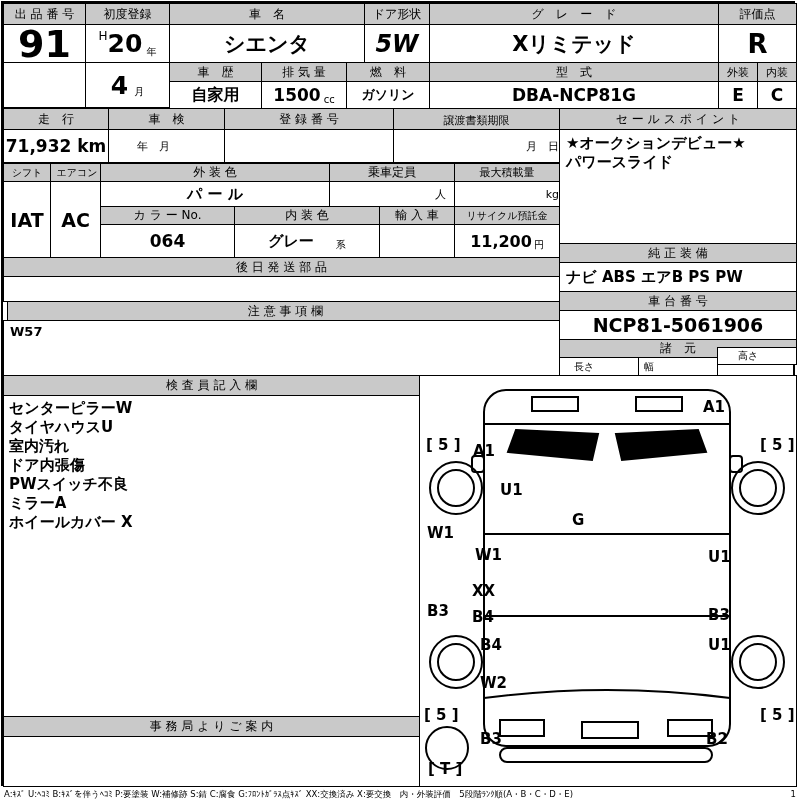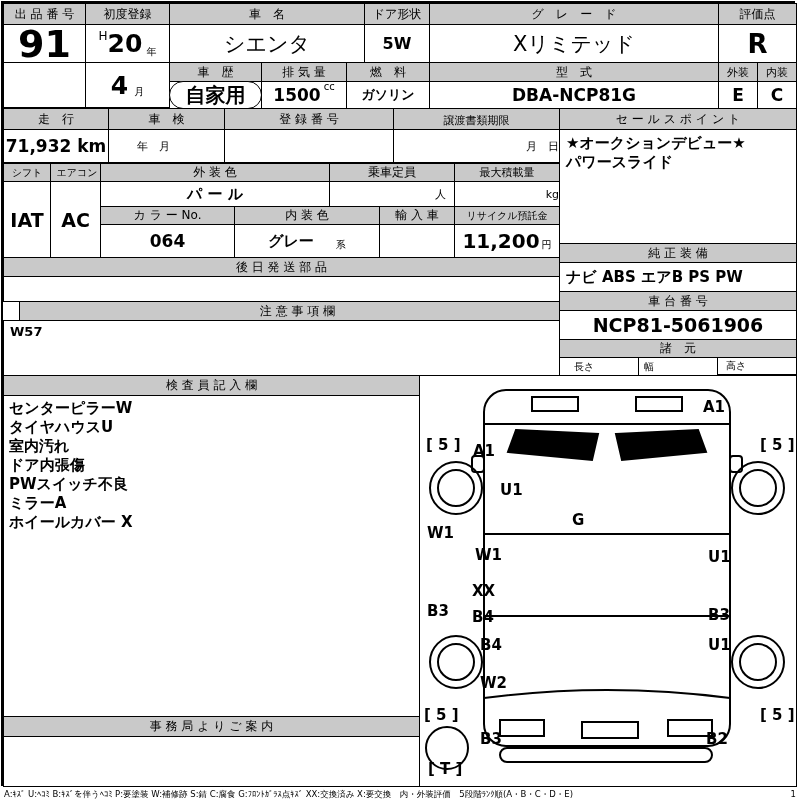--- a/index.html
+++ b/index.html
@@ -8,25 +8,25 @@
   .frame{position:absolute;left:1px;top:1px;width:794px;height:785px;border:2px solid #000;box-sizing:border-box;}
   .c{position:absolute;box-sizing:border-box;border:1px solid #000;background:#fff;
      display:flex;align-items:center;justify-content:center;overflow:hidden;white-space:nowrap;}
   .h{background:#c9c9c9;font-size:12px;}
   .left{justify-content:flex-start;}
   .right{justify-content:flex-end;}
   .topal{align-items:flex-start;}
   .col{flex-direction:column;align-items:flex-start;justify-content:flex-start;}
   .f30{font-size:38px;font-weight:bold;}
   .f26{font-size:26px;font-weight:bold;}
-  .f21{font-size:21px;font-weight:normal;}
-  .f20{font-size:16px;font-weight:bold;}
+  .f21{font-size:21px;font-weight:bold;}
+  .f20{font-size:24px;font-weight:bold;font-style:italic;}
   .f19{font-size:19px;font-weight:bold;}
   .f17{font-size:17px;font-weight:bold;}
-  .f16{font-size:20px;font-weight:bold;border-radius:14px;}
+  .f16{font-size:16px;font-weight:bold;}
   .f15{font-size:15px;font-weight:bold;}
   .f13{font-size:13px;font-weight:bold;}
   .s11{font-size:11px;}
   .s10{font-size:10px;}
   .dlabel{position:absolute;font-size:15px;font-weight:bold;color:#000;white-space:nowrap;}
   .note{line-height:19px;font-size:15px;font-weight:bold;}
   #legend{position:absolute;left:4px;top:789px;width:792px;display:flex;justify-content:space-between;
           font-size:8.5px;white-space:nowrap;}
 </style>
 </head>
@@ -65,21 +65,21 @@
   <div class="c h s11" style="left:757px;top:62px;width:40px;height:20px">内装</div>
   <div class="c f17" style="left:718px;top:81px;width:40px;height:28px">E</div>
   <div class="c f17" style="left:757px;top:81px;width:40px;height:28px">C</div>
 
   <div class="c h" style="left:169px;top:62px;width:93px;height:20px">車　歴</div>
   <div class="c f16" style="left:169px;top:81px;width:93px;height:28px">自家用</div>
 
   <div class="c h" style="left:261px;top:62px;width:86px;height:20px">排 気 量</div>
   <div class="c" style="left:261px;top:81px;width:86px;height:28px">
     <span class="f17">1500</span>
-    <span class="s10" style="align-self:flex-end;margin:0 0 16px 3px">cc</span>
+    <span class="s10" style="align-self:flex-end;margin:0 0 3px 3px">cc</span>
   </div>
 
   <div class="c h" style="left:346px;top:62px;width:84px;height:20px">燃　料</div>
   <div class="c f13" style="left:346px;top:81px;width:84px;height:28px">ガソリン</div>
 
   <div class="c h" style="left:429px;top:62px;width:290px;height:20px">型　式</div>
   <div class="c f17" style="left:429px;top:81px;width:290px;height:28px">DBA-NCP81G</div>
 
   <div class="c h" style="left:3px;top:108px;width:106px;height:22px">走　行</div>
   <div class="c f17" style="left:3px;top:129px;width:106px;height:34px">71,932 km</div>
@@ -130,29 +130,29 @@
     <span class="f16">11,200</span>
     <span class="s10" style="align-self:flex-end;margin:0 0 5px 2px">円</span>
   </div>
 
   <div class="c h" style="left:3px;top:257px;width:557px;height:20px">後 日 発 送 部 品</div>
   <div class="c" style="left:3px;top:276px;width:557px;height:26px"></div>
 
   <div class="c h" style="left:559px;top:243px;width:238px;height:20px">純 正 装 備</div>
   <div class="c left f15" style="left:559px;top:262px;width:238px;height:30px;padding-left:6px">ナビ ABS エアB PS PW</div>
 
-  <div class="c h" style="left:19px;top:301px;width:557px;height:20px">注 意 事 項 欄</div>
+  <div class="c h" style="left:7px;top:301px;width:557px;height:20px">注 意 事 項 欄</div>
   <div class="c left topal f13" style="left:3px;top:320px;width:557px;height:56px;padding:3px 6px">W57</div>
 
   <div class="c h" style="left:559px;top:291px;width:238px;height:20px">車 台 番 号</div>
   <div class="c f19" style="left:559px;top:310px;width:238px;height:30px">NCP81-5061906</div>
   <div class="c h" style="left:559px;top:339px;width:238px;height:19px">諸　元</div>
   <div class="c left s10" style="left:559px;top:357px;width:80px;height:19px;padding-left:14px">長さ</div>
   <div class="c left s10" style="left:638px;top:357px;width:80px;height:19px;padding-left:5px">幅</div>
-  <div class="c left s10" style="left:717px;top:357px;width:80px;height:18px;padding-left:8px">高さ</div>
+  <div class="c left s10" style="left:717px;top:347px;width:80px;height:18px;padding-left:20px">高さ</div>
 
   <div class="c h" style="left:3px;top:375px;width:417px;height:21px">検 査 員 記 入 欄</div>
   <div class="c col" style="left:3px;top:395px;width:417px;height:322px;padding:3px 5px">
     <div class="note">センターピラーW</div>
     <div class="note">タイヤハウスU</div>
     <div class="note">室内汚れ</div>
     <div class="note">ドア内張傷</div>
     <div class="note">PWスイッチ不良</div>
     <div class="note">ミラーA</div>
     <div class="note">ホイールカバー X</div>

